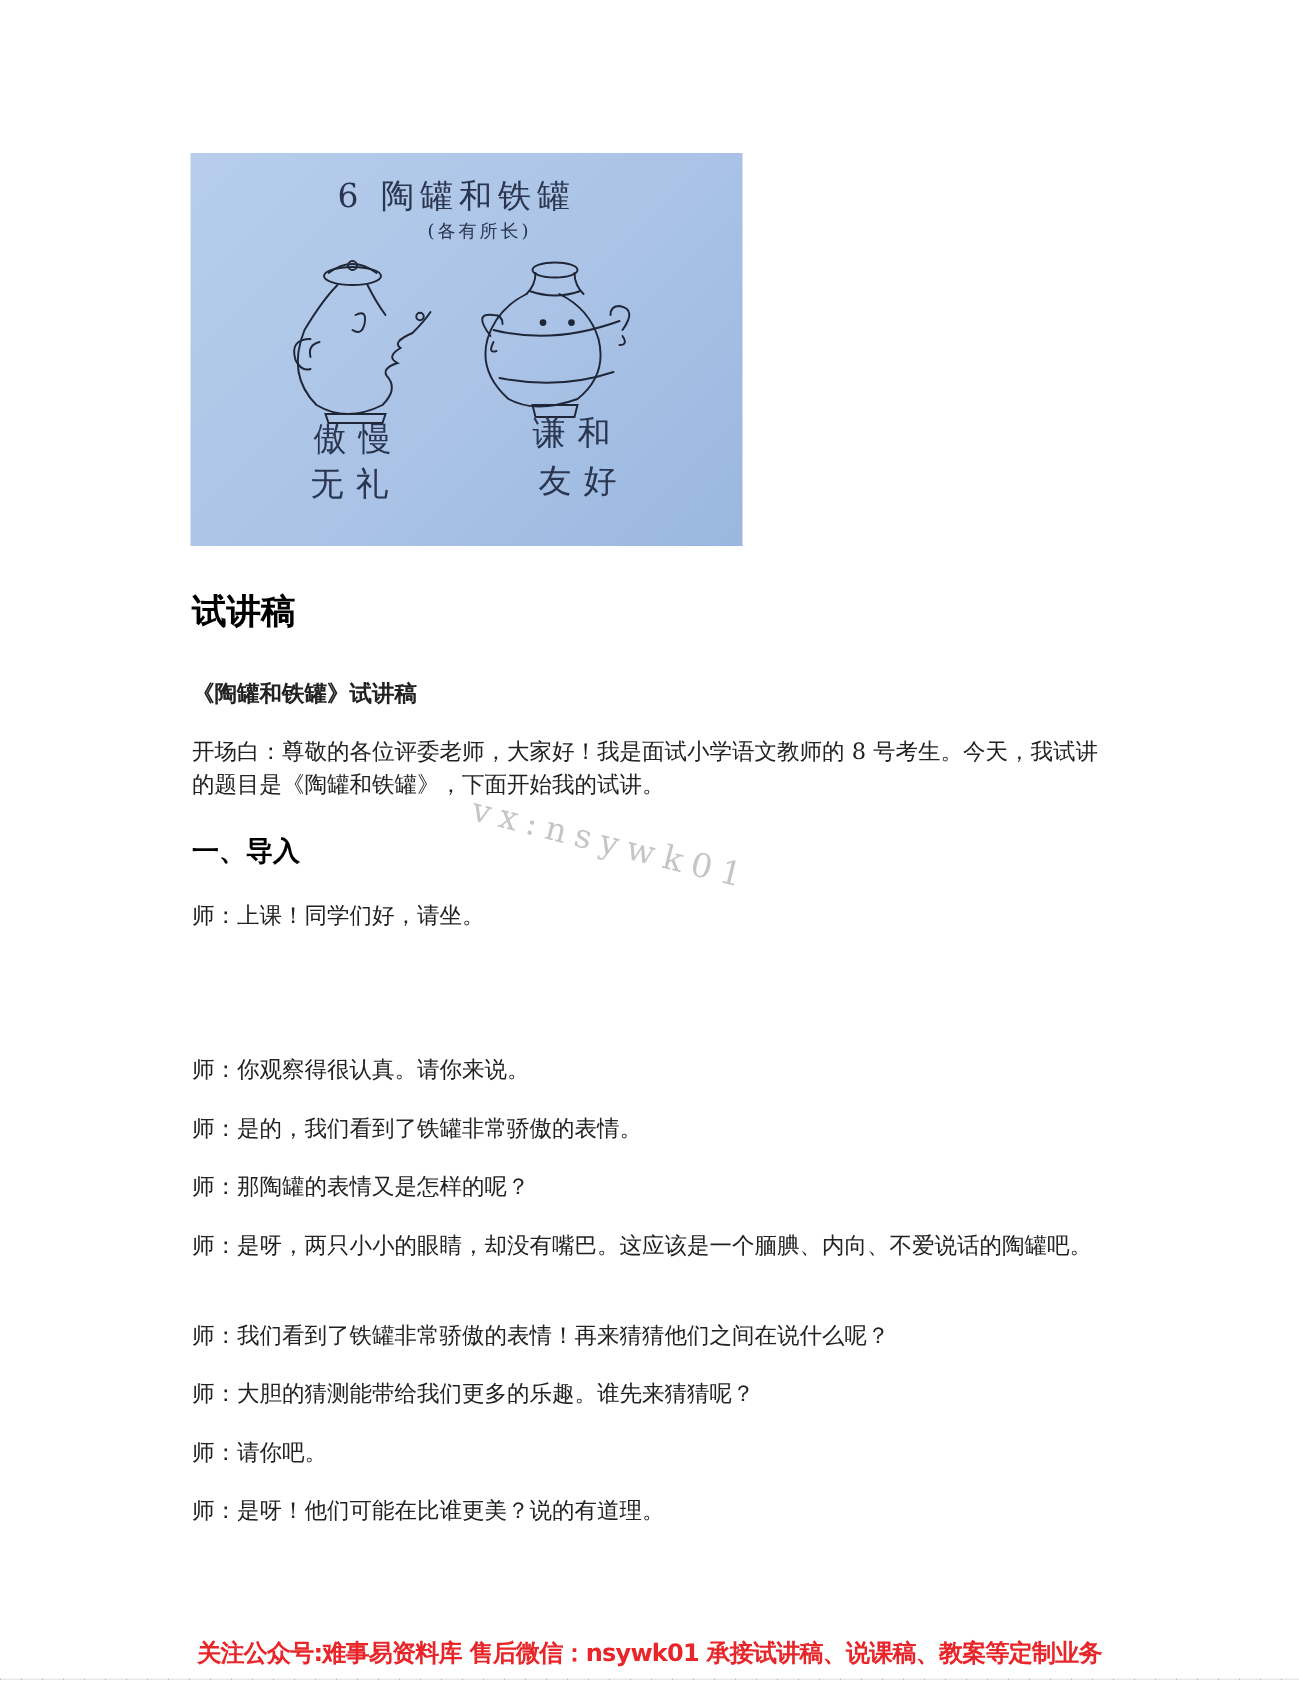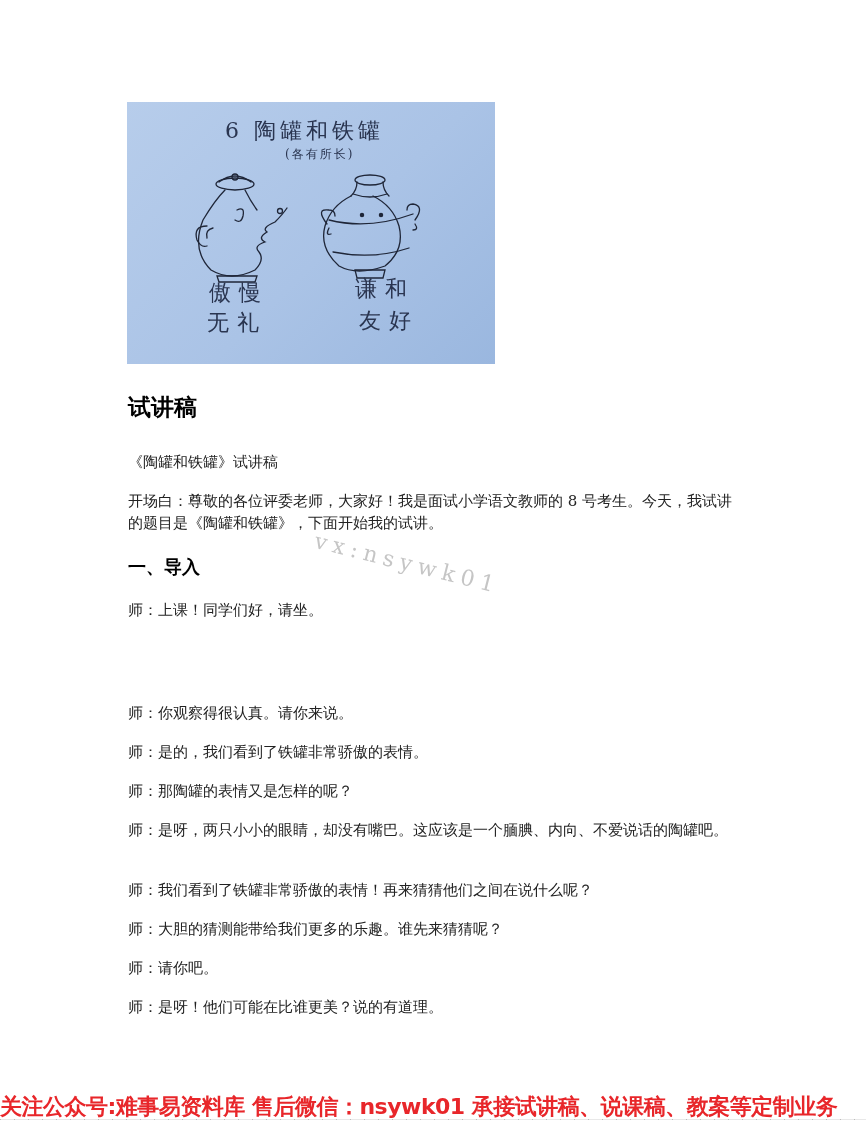--- a/index.html
+++ b/index.html
@@ -40,22 +40,23 @@
   }
   .watermark {
     position: absolute; left: 318px; top: 528px;
     font-family: "DejaVu Serif", serif; font-size: 22px;
     color: rgba(150,150,150,0.55); letter-spacing: 6px;
     transform: rotate(14deg); transform-origin: left top;
     white-space: nowrap;
   }
   .footer {
     position: absolute; left: 0; top: 1092px; width: 866px; height: 30px;
+    text-align: center;
     font-family: "DejaVu Sans", sans-serif; font-weight: bold;
-    font-size: 22px; color: #e8262a; white-space: nowrap; letter-spacing: -0.5px;
+    font-size: 16px; color: #e8262a; white-space: nowrap; letter-spacing: -0.5px;
   }
   .footer-rule {
     position: absolute; left: 0; top: 1119px; width: 866px; height: 1px;
     background: repeating-linear-gradient(90deg, #bbb 0 1px, #e8e8e8 1px 14px);
   }
 </style>
 </head>
 <body>
 
 <div class="page">
@@ -94,21 +95,21 @@
     <div class="hw" style="left:98px; top:14px; font-size:22px;">6 陶罐和铁罐</div>
     <div class="hw" style="left:158px; top:44px; font-size:12px; letter-spacing:2px;">(各有所长)</div>
     <div class="hw" style="left:82px; top:176px; font-size:22px; letter-spacing:8px;">傲慢</div>
     <div class="hw" style="left:80px; top:206px; font-size:22px; letter-spacing:8px;">无礼</div>
     <div class="hw" style="left:228px; top:172px; font-size:22px; letter-spacing:8px;">谦和</div>
     <div class="hw" style="left:232px; top:204px; font-size:22px; letter-spacing:8px;">友好</div>
   </div>
 
   <div class="h1">试讲稿</div>
 
-  <div class="p" style="top:451px;">《陶罐和铁罐》试讲稿</div>
+  <div class="p" style="top:451px;font-weight:bold;">《陶罐和铁罐》试讲稿</div>
 
   <div class="p" style="top:490px;">开场白：尊敬的各位评委老师，大家好！我是面试小学语文教师的 8 号考生。今天，我试讲的题目是《陶罐和铁罐》，下面开始我的试讲。</div>
 
   <div class="h2">一、导入</div>
 
   <div class="p" style="top:599px;">师：上课！同学们好，请坐。</div>
   <div class="p" style="top:702px;">师：你观察得很认真。请你来说。</div>
   <div class="p" style="top:741px;">师：是的，我们看到了铁罐非常骄傲的表情。</div>
   <div class="p" style="top:780px;">师：那陶罐的表情又是怎样的呢？</div>
   <div class="p" style="top:819px;">师：是呀，两只小小的眼睛，却没有嘴巴。这应该是一个腼腆、内向、不爱说话的陶罐吧。</div>

